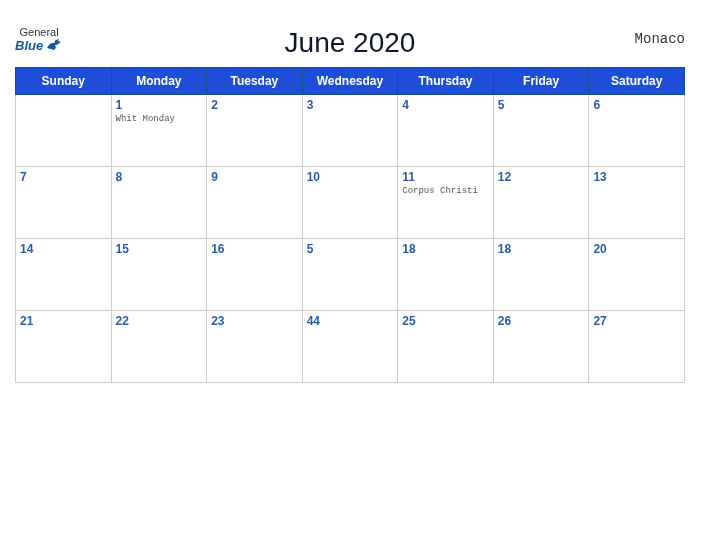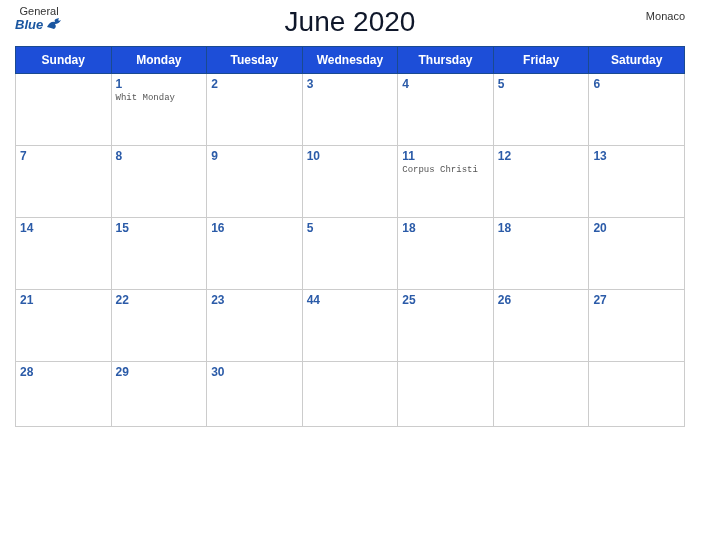--- a/index.html
+++ b/index.html
@@ -7,21 +7,21 @@
       font-family: Arial, sans-serif;
       background: #fff;
       width: 712px;
       height: 550px;
       overflow: hidden;
     }
     .container {
       width: 700px;
       height: 550px;
       background: #fff;
-      padding: 6px 15px;
+      padding: 27px 15px;
     }
     .header {
       display: flex;
       align-items: center;
       justify-content: center;
       position: relative;
       margin-bottom: 8px;
     }
     .logo {
       position: absolute;
@@ -53,22 +53,23 @@
     .title {
       font-size: 28px;
       color: #0f172a;
       font-weight: normal;
       text-align: center;
     }
     .country {
       position: absolute;
       right: 0;
       top: 4px;
-      font-size: 11px;
+      font-size: 14px;
       color: #333;
+      font-family: Liberation Mono, monospace;
     }
     .calendar {
       width: 100%;
       border-collapse: collapse;
     }
     .calendar th {
       background-color: #1d4ed8;
       color: #fff;
       font-size: 12px;
       font-weight: bold;
@@ -217,30 +218,15 @@
           <td>
             <span class="day-num">25</span>
           </td>
           <td>
             <span class="day-num">26</span>
           </td>
           <td>
             <span class="day-num">27</span>
           </td>
         </tr>
-        <tr class="last-row">
-          <td>
-            <span class="day-num">28</span>
-          </td>
-          <td>
-            <span class="day-num">29</span>
-          </td>
-          <td>
-            <span class="day-num">30</span>
-          </td>
-          <td></td>
-          <td></td>
-          <td></td>
-          <td></td>
-        </tr>
       </tbody>
   </table>
 </div>
 
 </body></html>

